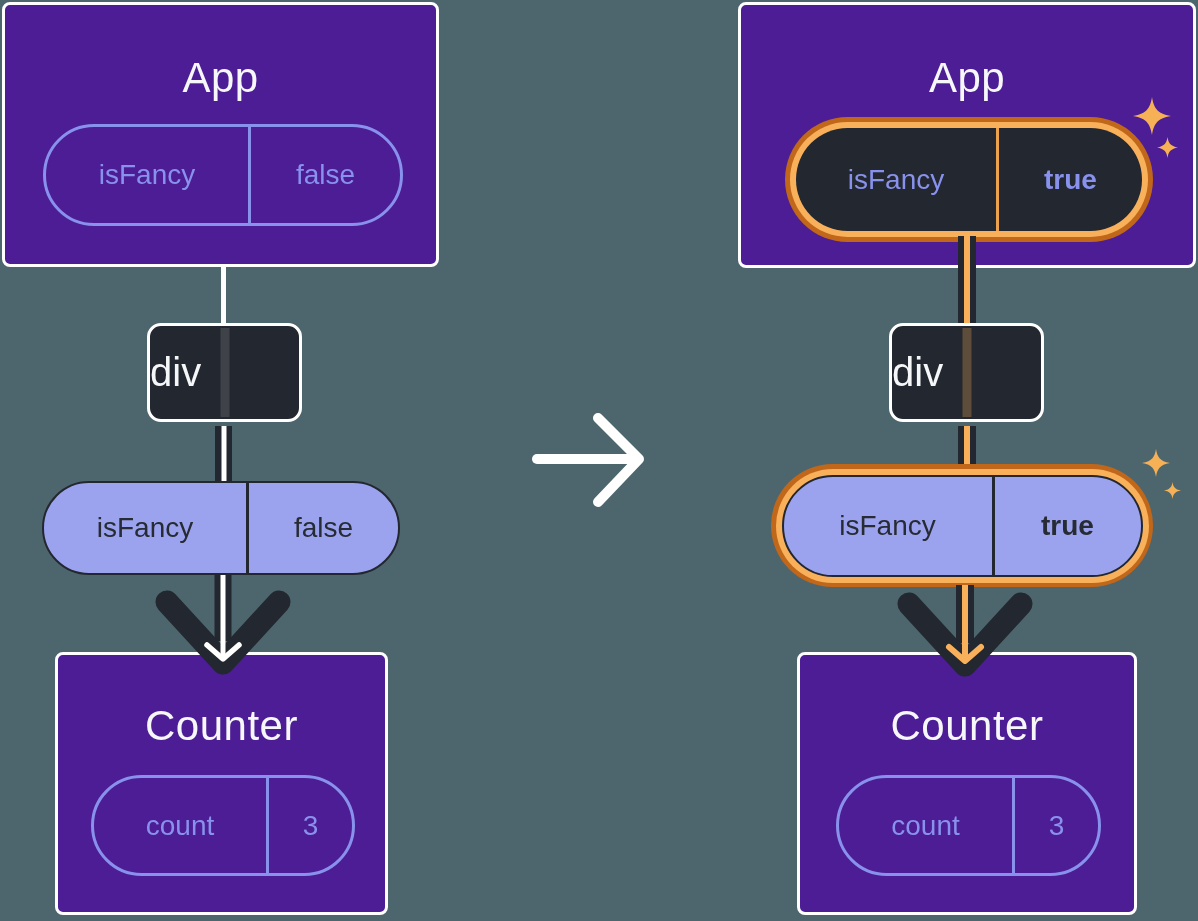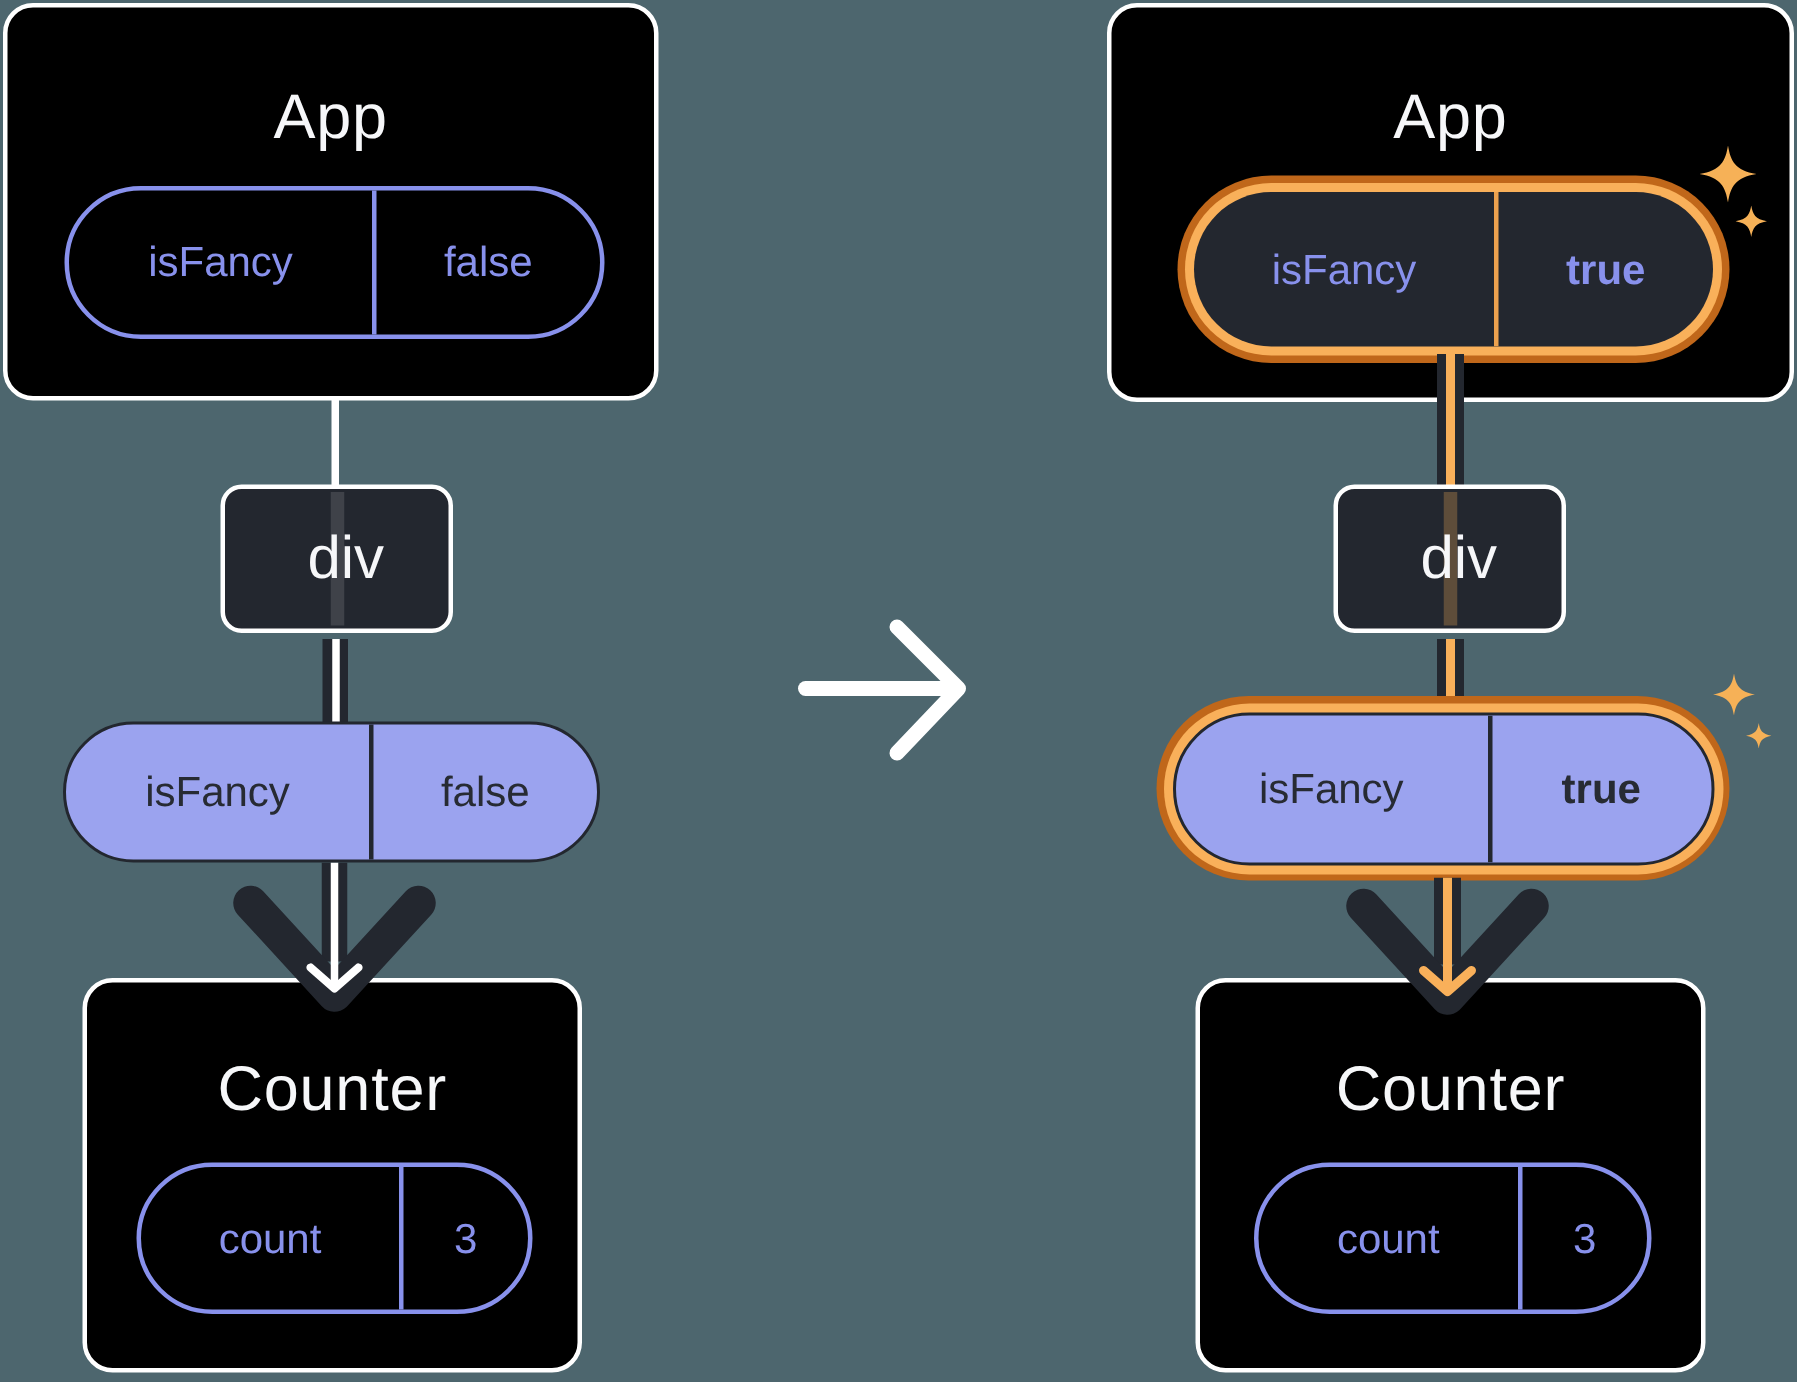--- a/index.html
+++ b/index.html
@@ -3,35 +3,35 @@
 <meta charset="utf-8">
 <style>
   html,body{margin:0;padding:0;background:#4D666E;}
   .canvas{
     position:relative;width:1198px;height:921px;overflow:hidden;
     background:#4D666E;
     font-family:"Liberation Sans",sans-serif;
   }
   
   .card{
-    position:absolute;background:#000000;border:3.5px solid #FFFFFF;
-    border-radius:20px;box-sizing:border-box;z-index:1;
+    position:absolute;background:#4c1d95;border:3.5px solid #FFFFFF;
+    border-radius:8px;box-sizing:border-box;z-index:1;
   }
   .node-card{
     position:absolute;background:#23272F;border:3px solid #FFFFFF;
     border-radius:14px;box-sizing:border-box;z-index:6;
   }
   .card-title{
     position:absolute;left:0;right:0;text-align:center;
     color:#F6F7F9;font-size:42px;font-weight:400;letter-spacing:.5px;
     line-height:42px;
   }
   .node-label{
     position:absolute;left:0;right:0;top:50%;transform:translateY(-52%);
-    text-align:center;color:#F6F7F9;font-size:40px;line-height:40px;z-index:2;margin-left:12px;
+    text-align:left;color:#F6F7F9;font-size:40px;line-height:40px;z-index:2;
   }
   .stripe{
     position:absolute;left:50%;transform:translateX(-50%);
     top:2px;bottom:2px;width:9px;z-index:1;
   }
   
   .pill{position:absolute;display:flex;box-sizing:border-box;align-items:stretch;}
   .pill-outline{
     border:3px solid #8891EC;border-radius:60px;color:#8891EC;
   }

